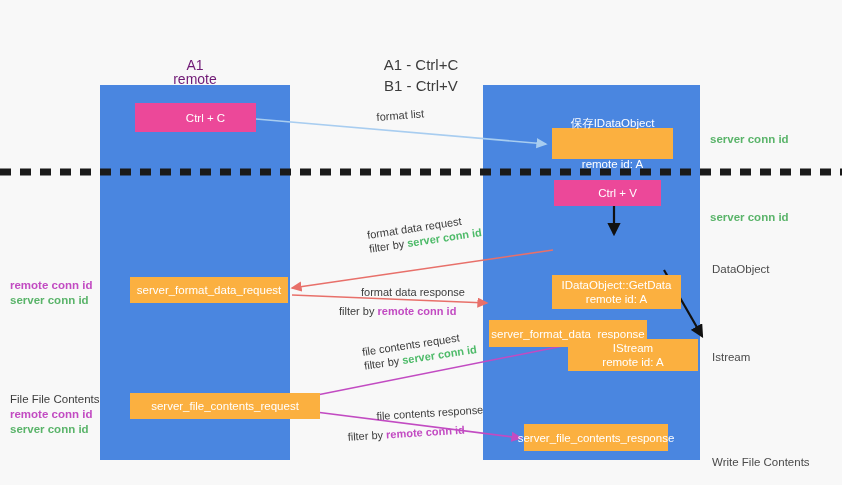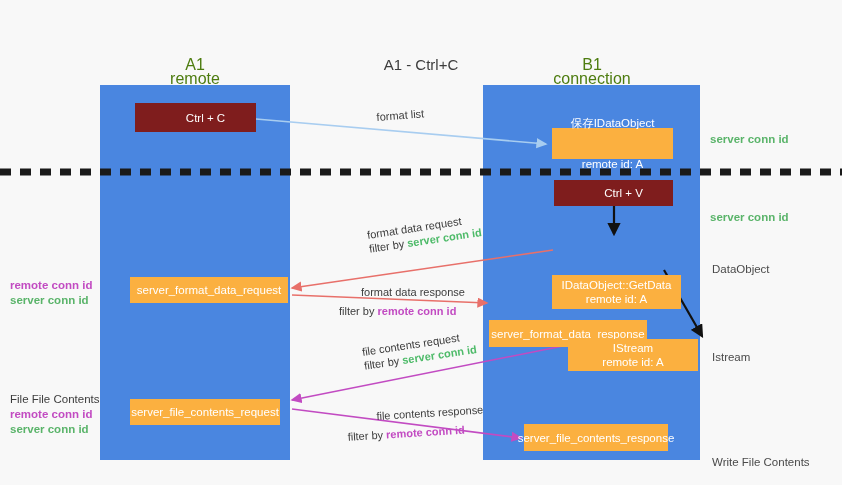--- a/index.html
+++ b/index.html
@@ -23,37 +23,37 @@
     height: 485px;
     pointer-events: none;
   }
   .col {
     position: absolute;
     background: #4a86e0;
   }
   .colhead {
     position: absolute;
     text-align: center;
-    color: #4d7c0f;
-    font-size: 16px;
+    color: #701a75;
+    font-size: 14px;
     line-height: 14px;
   }
   .node {
     position: absolute;
     box-sizing: border-box;
     display: flex;
     flex-direction: column;
     align-items: center;
     justify-content: center;
     color: #ffffff;
     font-size: 11.5px;
     line-height: 14px;
     text-align: center;
   }
-  .node.green { background: #7f1d1d; padding-left: 20px; }
+  .node.green { background: #ec4899; padding-left: 20px; }
   .node.orange { background: #fbb040; }
   .sidelabel {
     position: absolute;
     font-size: 11.5px;
     line-height: 15px;
     color: #4a4a4a;
     white-space: nowrap;
   }
   .sidelabel.green-t { color: #5ab46a; font-weight: bold; }
   .sidelabel.purple-t { color: #c24bc2; font-weight: bold; }
@@ -80,29 +80,26 @@
   .edgelabel .p { color: #c24bc2; font-weight: bold; }
   .lbl-block { position: absolute; white-space: nowrap; }
 </style>
 </head>
 <body>
 
 <div id="canvas">
 
   <div class="title">
     <div>A1 - Ctrl+C</div>
+    <div>B1 - Ctrl+V</div>
   </div>
 
   <div class="colhead" style="left:130px; top:58px; width:130px;">
     <div>A1</div>
     <div>remote</div>
-  </div>
-  <div class="colhead" style="left:527px; top:58px; width:130px;">
-    <div>B1</div>
-    <div>connection</div>
   </div>
 
   <div class="col" style="left:100px; top:85px; width:190px; height:375px;"></div>
   <div class="col" style="left:483px; top:85px; width:217px; height:375px;"></div>
 
   <svg class="layer" viewBox="0 0 842 485">
     <defs>
       <marker id="ah-blue" markerWidth="7" markerHeight="7" refX="6" refY="3.2" orient="auto">
         <path d="M0,0 L7,3.2 L0,6.4 z" fill="#a8cdf0"></path>
       </marker>
@@ -136,21 +133,21 @@
 
   <div class="node green" style="left:135px; top:103px; width:121px; height:29px;">
     <span>Ctrl + C</span>
   </div>
 
   <div class="node orange" style="left:552px; top:128px; width:121px; height:31px;gap:27px;">
     <span>保存IDataObject</span>
     <span>remote id: A</span>
   </div>
 
-  <div class="node green" style="left:554px; top:180px; width:119px; height:26px;">
+  <div class="node green" style="left:554px; top:180px; width:107px; height:26px;">
     <span>Ctrl + V</span>
   </div>
 
   <div class="node orange" style="left:552px; top:235px; width:129px; height:34px;margin-top:40px;">
     <span>IDataObject::GetData</span>
     <span>remote id: A</span>
   </div>
 
   <div class="node orange" style="left:130px; top:277px; width:158px; height:26px;">
     <span>server_format_data_request</span>
@@ -158,21 +155,21 @@
 
   <div class="node orange" style="left:489px; top:288px; width:158px; height:27px;margin-top:32px;">
     <span>server_format_data_response</span>
   </div>
 
   <div class="node orange" style="left:568px; top:339px; width:130px; height:32px;">
     <span>IStream</span>
     <span>remote id: A</span>
   </div>
 
-  <div class="node orange" style="left:130px; top:393px; width:150px; height:26px;margin-top:6px;">
+  <div class="node orange" style="left:130px; top:393px; width:190px; height:26px;">
     <span>server_file_contents_request</span>
   </div>
 
   <div class="node orange" style="left:524px; top:424px; width:144px; height:27px;">
     <span>server_file_contents_response</span>
   </div>
 
   <div class="edgelabel" style="left:376px; top:110px; transform: rotate(-4.5deg);">
     <span>format list</span>
   </div>

